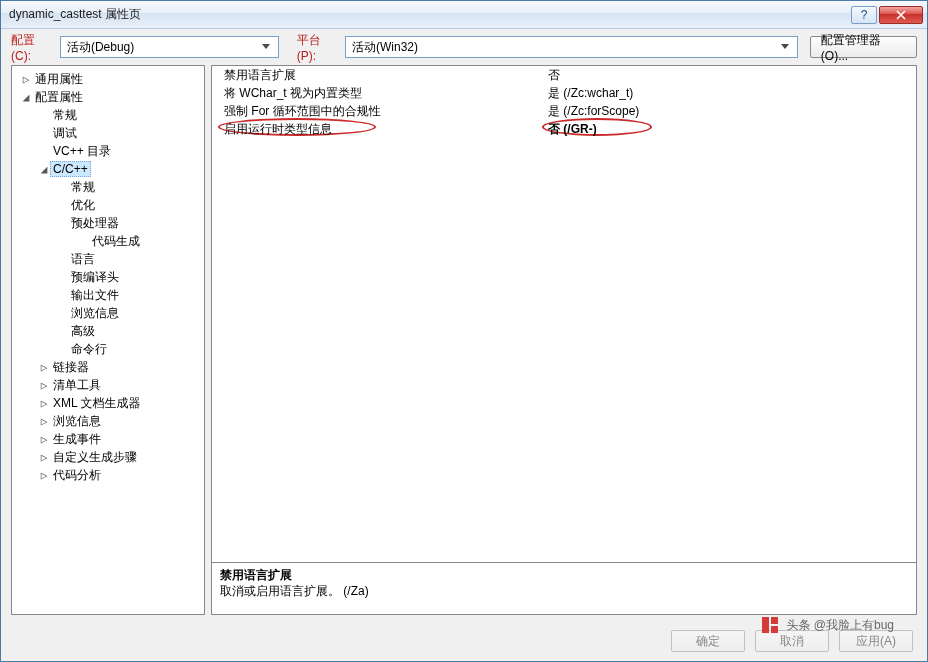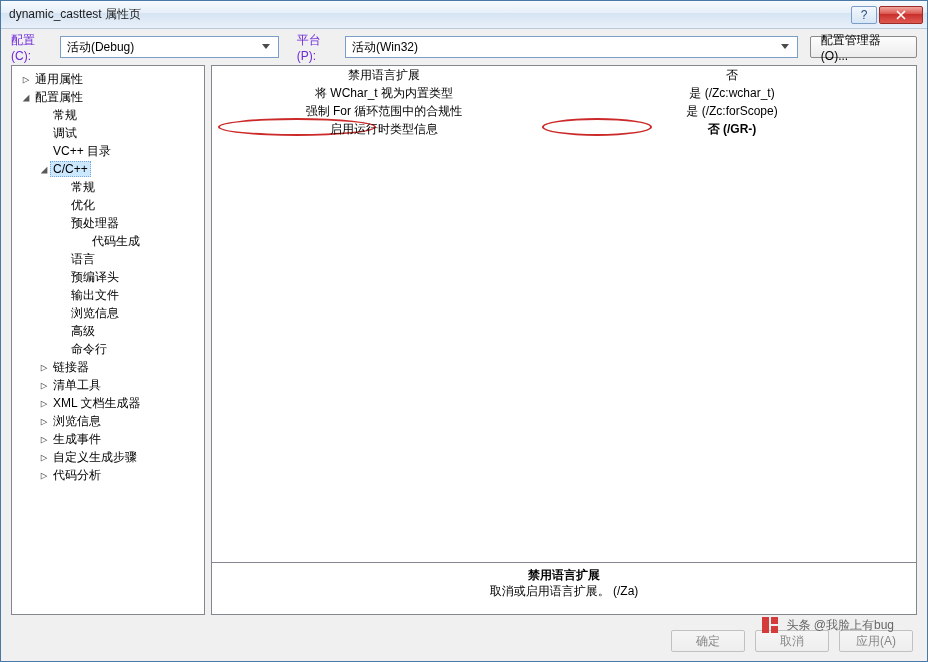--- a/index.html
+++ b/index.html
@@ -6,34 +6,34 @@
   body { background: #f0f0f0; width: 928px; height: 662px; overflow: hidden; }
   .window { width: 928px; height: 662px; border: 1px solid #4a79a5; background: #f0f0f0; display: flex; flex-direction: column; }
   .titlebar { height: 28px; background: linear-gradient(to bottom, #f7fbff 0%, #e6eef8 45%, #d6e4f2 46%, #e8f0fa 100%); display: flex; align-items: center; padding: 0 4px 0 8px; border-bottom: 1px solid #b9c9da; }
   .titlebar-title { flex: 1; color: #1a1a1a; font-size: 12px; }
   .titlebar-btns { display: flex; gap: 2px; }
   .tb-btn { width: 28px; height: 18px; border: 1px solid #7a9ec7; border-radius: 2px; display: flex; align-items: center; justify-content: center; background: linear-gradient(to bottom, #f2f7fd, #d7e6f5); }
   .tb-btn.help { width: 26px; }
   .tb-btn.close { width: 44px; background: linear-gradient(to bottom, #f1a7a0, #d9534b 45%, #c9302c 46%, #e05a52); border-color: #9a2e27; }
   .tb-btn svg { width: 10px; height: 10px; }
   .toolbar { height: 36px; display: flex; align-items: center; padding: 6px 10px; gap: 6px; }
-  .lbl { color: #6d28d9; }
+  .lbl { color: #b91c1c; }
   .combo { height: 22px; border: 1px solid #7a9ec7; background: #fff; display: flex; align-items: center; padding: 0 4px 0 6px; position: relative; }
   .combo .arrow { margin-left: auto; width: 16px; display: flex; justify-content: center; }
   .combo .arrow svg { width: 8px; height: 6px; }
   .combo.cfg { width: 224px; }
   .combo.plat { width: 464px; }
   .btn { height: 22px; border: 1px solid #8a8a8a; background: linear-gradient(to bottom, #fdfdfd, #ececec); padding: 0 10px; display: flex; align-items: center; border-radius: 2px; }
   .main { flex: 1; display: flex; padding: 0 10px 6px 10px; gap: 6px; min-height: 0; }
   .tree-panel { width: 194px; border: 1px solid #828790; background: #fff; overflow: auto; padding: 4px 0; }
   .tree-item { display: flex; align-items: center; height: 18px; padding-left: 6px; cursor: default; white-space: nowrap; }
   .tree-item .tw { width: 12px; text-align: center; color: #595959; font-size: 11px; font-family: monospace; }
   .tree-item .label { padding: 0 3px; }
   .tree-item.selected .label { background: #cce8ff; border: 1px dotted #7aa7d8; padding: 0 2px; }
-  .right-col { flex: 1; display: flex; flex-direction: column; min-width: 0; text-align: center; }
+  .right-col { flex: 1; display: flex; flex-direction: column; min-width: 0; }
   .grid-panel { flex: 1; border: 1px solid #828790; background: #fff; overflow: hidden; position: relative; }
   .grid-row { display: flex; height: 18px; align-items: center; }
   .grid-row .c1 { width: 332px; padding-left: 12px; }
   .grid-row .c2 { flex: 1; padding-left: 4px; }
   .grid-row.highlight { position: relative; }
   .ellipse { position: absolute; border: 2px solid #cc2a2a; border-radius: 50%; pointer-events: none; }
   .ellipse.e1 { left: 6px; top: 52px; width: 158px; height: 18px; }
   .ellipse.e2 { left: 330px; top: 52px; width: 110px; height: 18px; }
   .desc-panel { height: 52px; border: 1px solid #828790; border-top: none; background: #fff; padding: 4px 8px; line-height: 16px;}
   .desc-panel .dtitle { font-weight: bold; }

